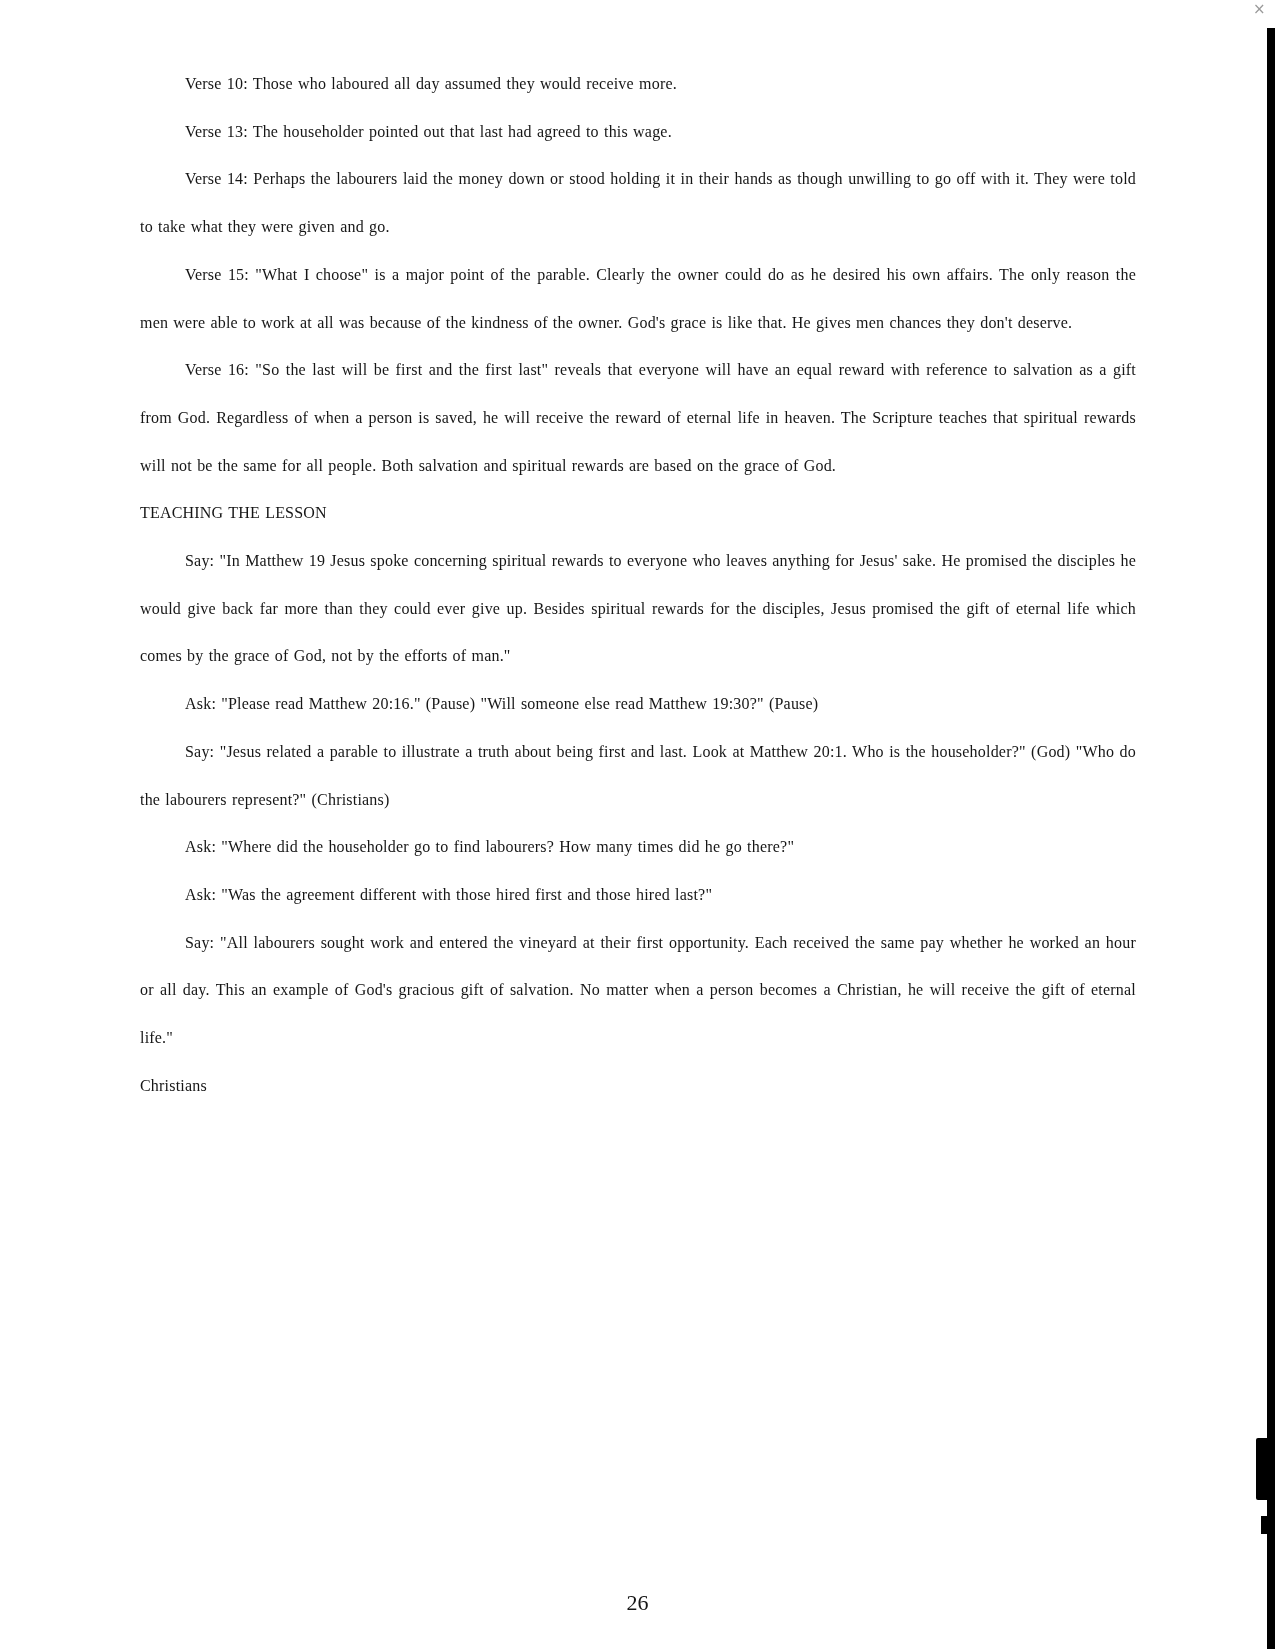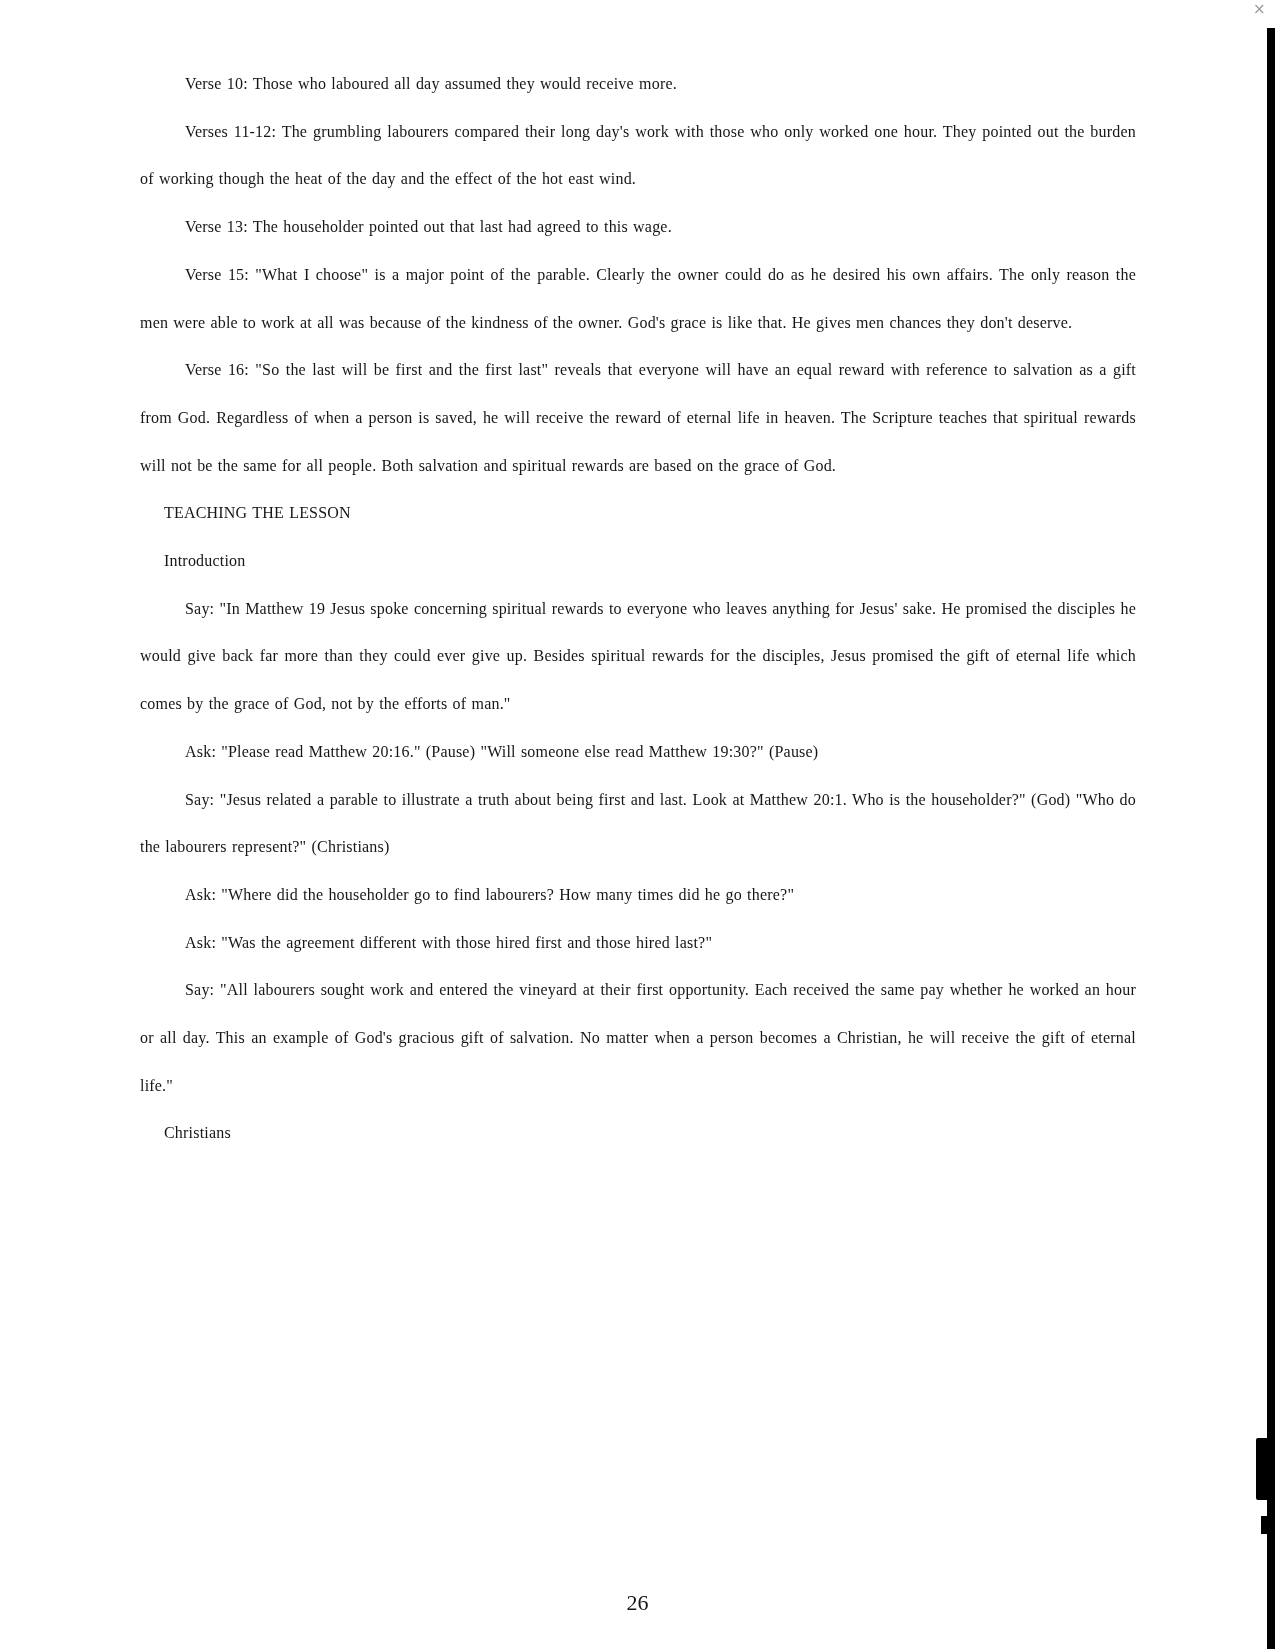--- a/index.html
+++ b/index.html
@@ -27,21 +27,20 @@
     font-size: 16px;
     line-height: 47.7px;
     text-align: justify;
     text-indent: 45px;
     letter-spacing: 0.2px;
     word-spacing: 1px;
   }
   .heading {
     text-indent: 0;
     text-align: left;
-    margin-left: 24px;
   }
   .page-number {
     position: absolute;
     left: 0;
     top: 1590px;
     width: 1275px;
     text-align: center;
     font-size: 22px;
     color: #161616;
   }
@@ -84,26 +83,25 @@
   }
   .corner-speck::before { content: "\00d7"; }
 </style>
 </head>
 <body>
 
 <div class="page">
 
   <div class="textblock">
     <p class="para">Verse 10: Those who laboured all day assumed they would receive more.</p>
-    <p class="para">Verses 11-12: The grumbling labourers compared their long day's work with those who only worked one hour. They pointed out the burden of working though the heat of the day and the effect of the hot east wind.</p>
     <p class="para">Verse 13: The householder pointed out that last had agreed to this wage.</p>
+    <p class="para">Verse 14: Perhaps the labourers laid the money down or stood holding it in their hands as though unwilling to go off with it. They were told to take what they were given and go.</p>
     <p class="para">Verse 15: "What I choose" is a major point of the parable. Clearly the owner could do as he desired his own affairs. The only reason the men were able to work at all was because of the kindness of the owner. God's grace is like that. He gives men chances they don't deserve.</p>
     <p class="para">Verse 16: "So the last will be first and the first last" reveals that everyone will have an equal reward with reference to salvation as a gift from God. Regardless of when a person is saved, he will receive the reward of eternal life in heaven. The Scripture teaches that spiritual rewards will not be the same for all people. Both salvation and spiritual rewards are based on the grace of God.</p>
     <p class="para heading">TEACHING THE LESSON</p>
-    <p class="para heading">Introduction</p>
     <p class="para">Say: "In Matthew 19 Jesus spoke concerning spiritual rewards to everyone who leaves anything for Jesus' sake. He promised the disciples he would give back far more than they could ever give up. Besides spiritual rewards for the disciples, Jesus promised the gift of eternal life which comes by the grace of God, not by the efforts of man."</p>
     <p class="para">Ask: "Please read Matthew 20:16." (Pause) "Will someone else read Matthew 19:30?" (Pause)</p>
     <p class="para">Say: "Jesus related a parable to illustrate a truth about being first and last. Look at Matthew 20:1. Who is the householder?" (God) "Who do the labourers represent?" (Christians)</p>
     <p class="para">Ask: "Where did the householder go to find labourers? How many times did he go there?"</p>
     <p class="para">Ask: "Was the agreement different with those hired first and those hired last?"</p>
     <p class="para">Say: "All labourers sought work and entered the vineyard at their first opportunity. Each received the same pay whether he worked an hour or all day. This an example of God's gracious gift of salvation. No matter when a person becomes a Christian, he will receive the gift of eternal life."</p>
     <p class="para heading">Christians</p>
   </div>
 
   <div class="page-number">26</div>

